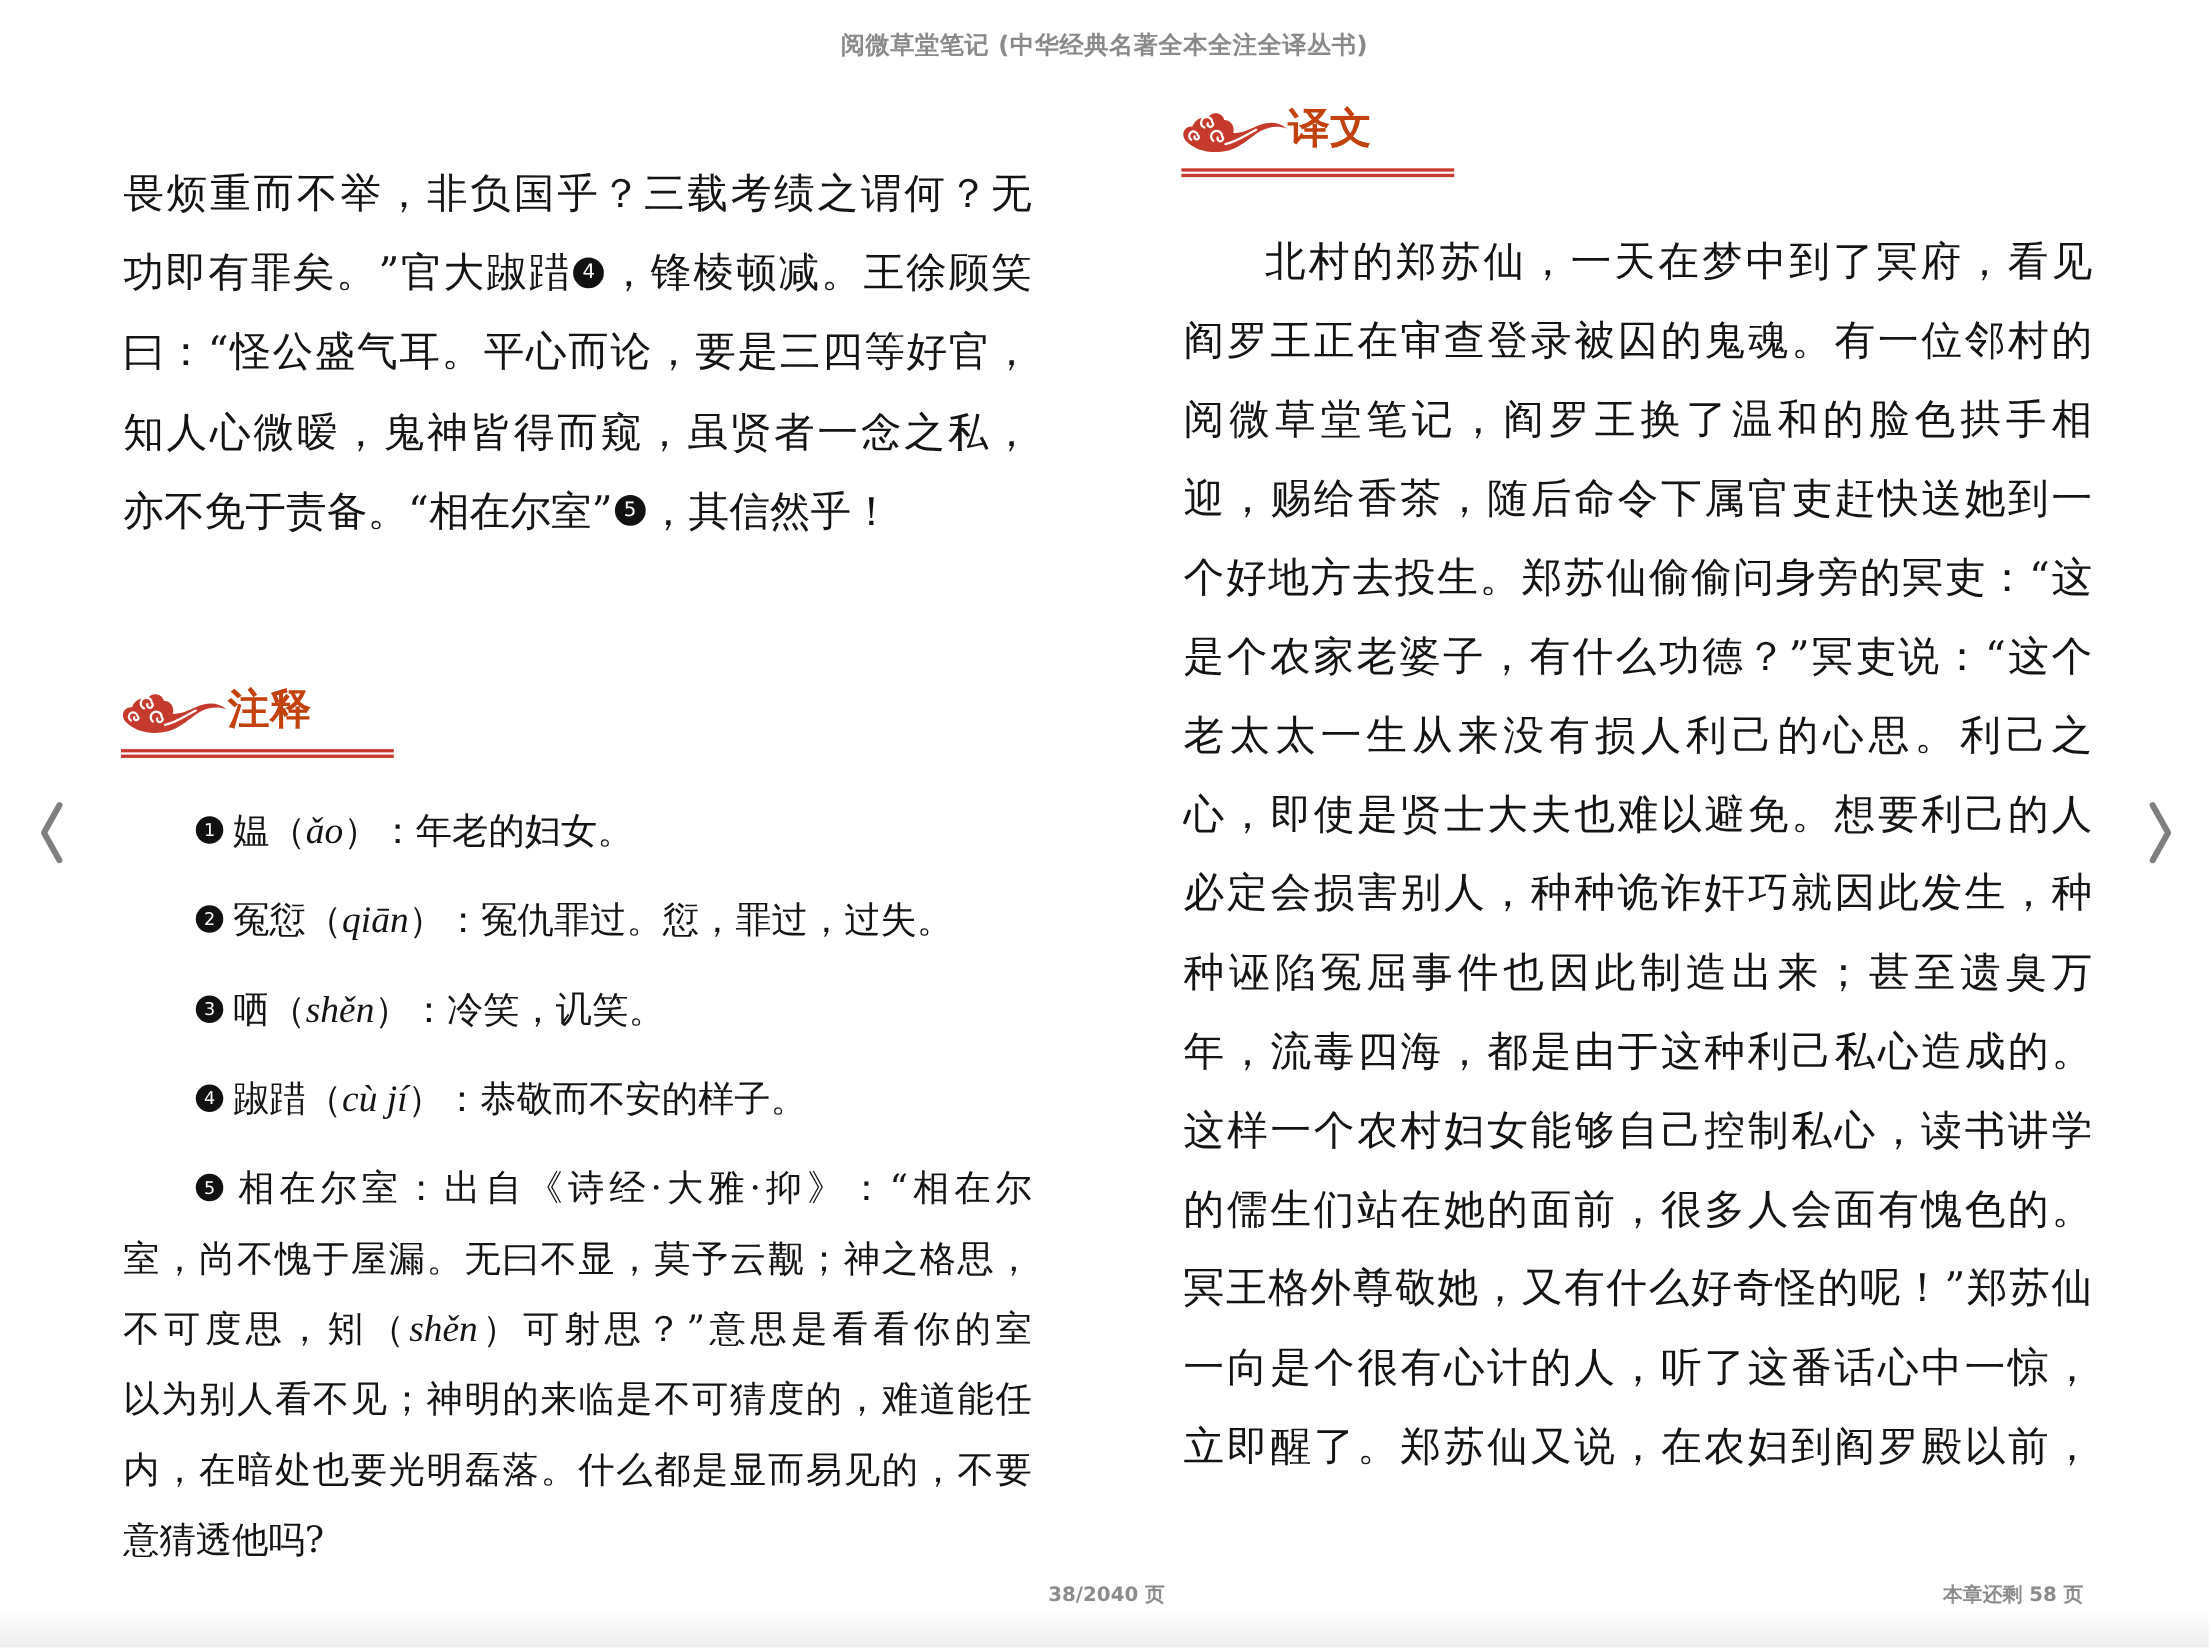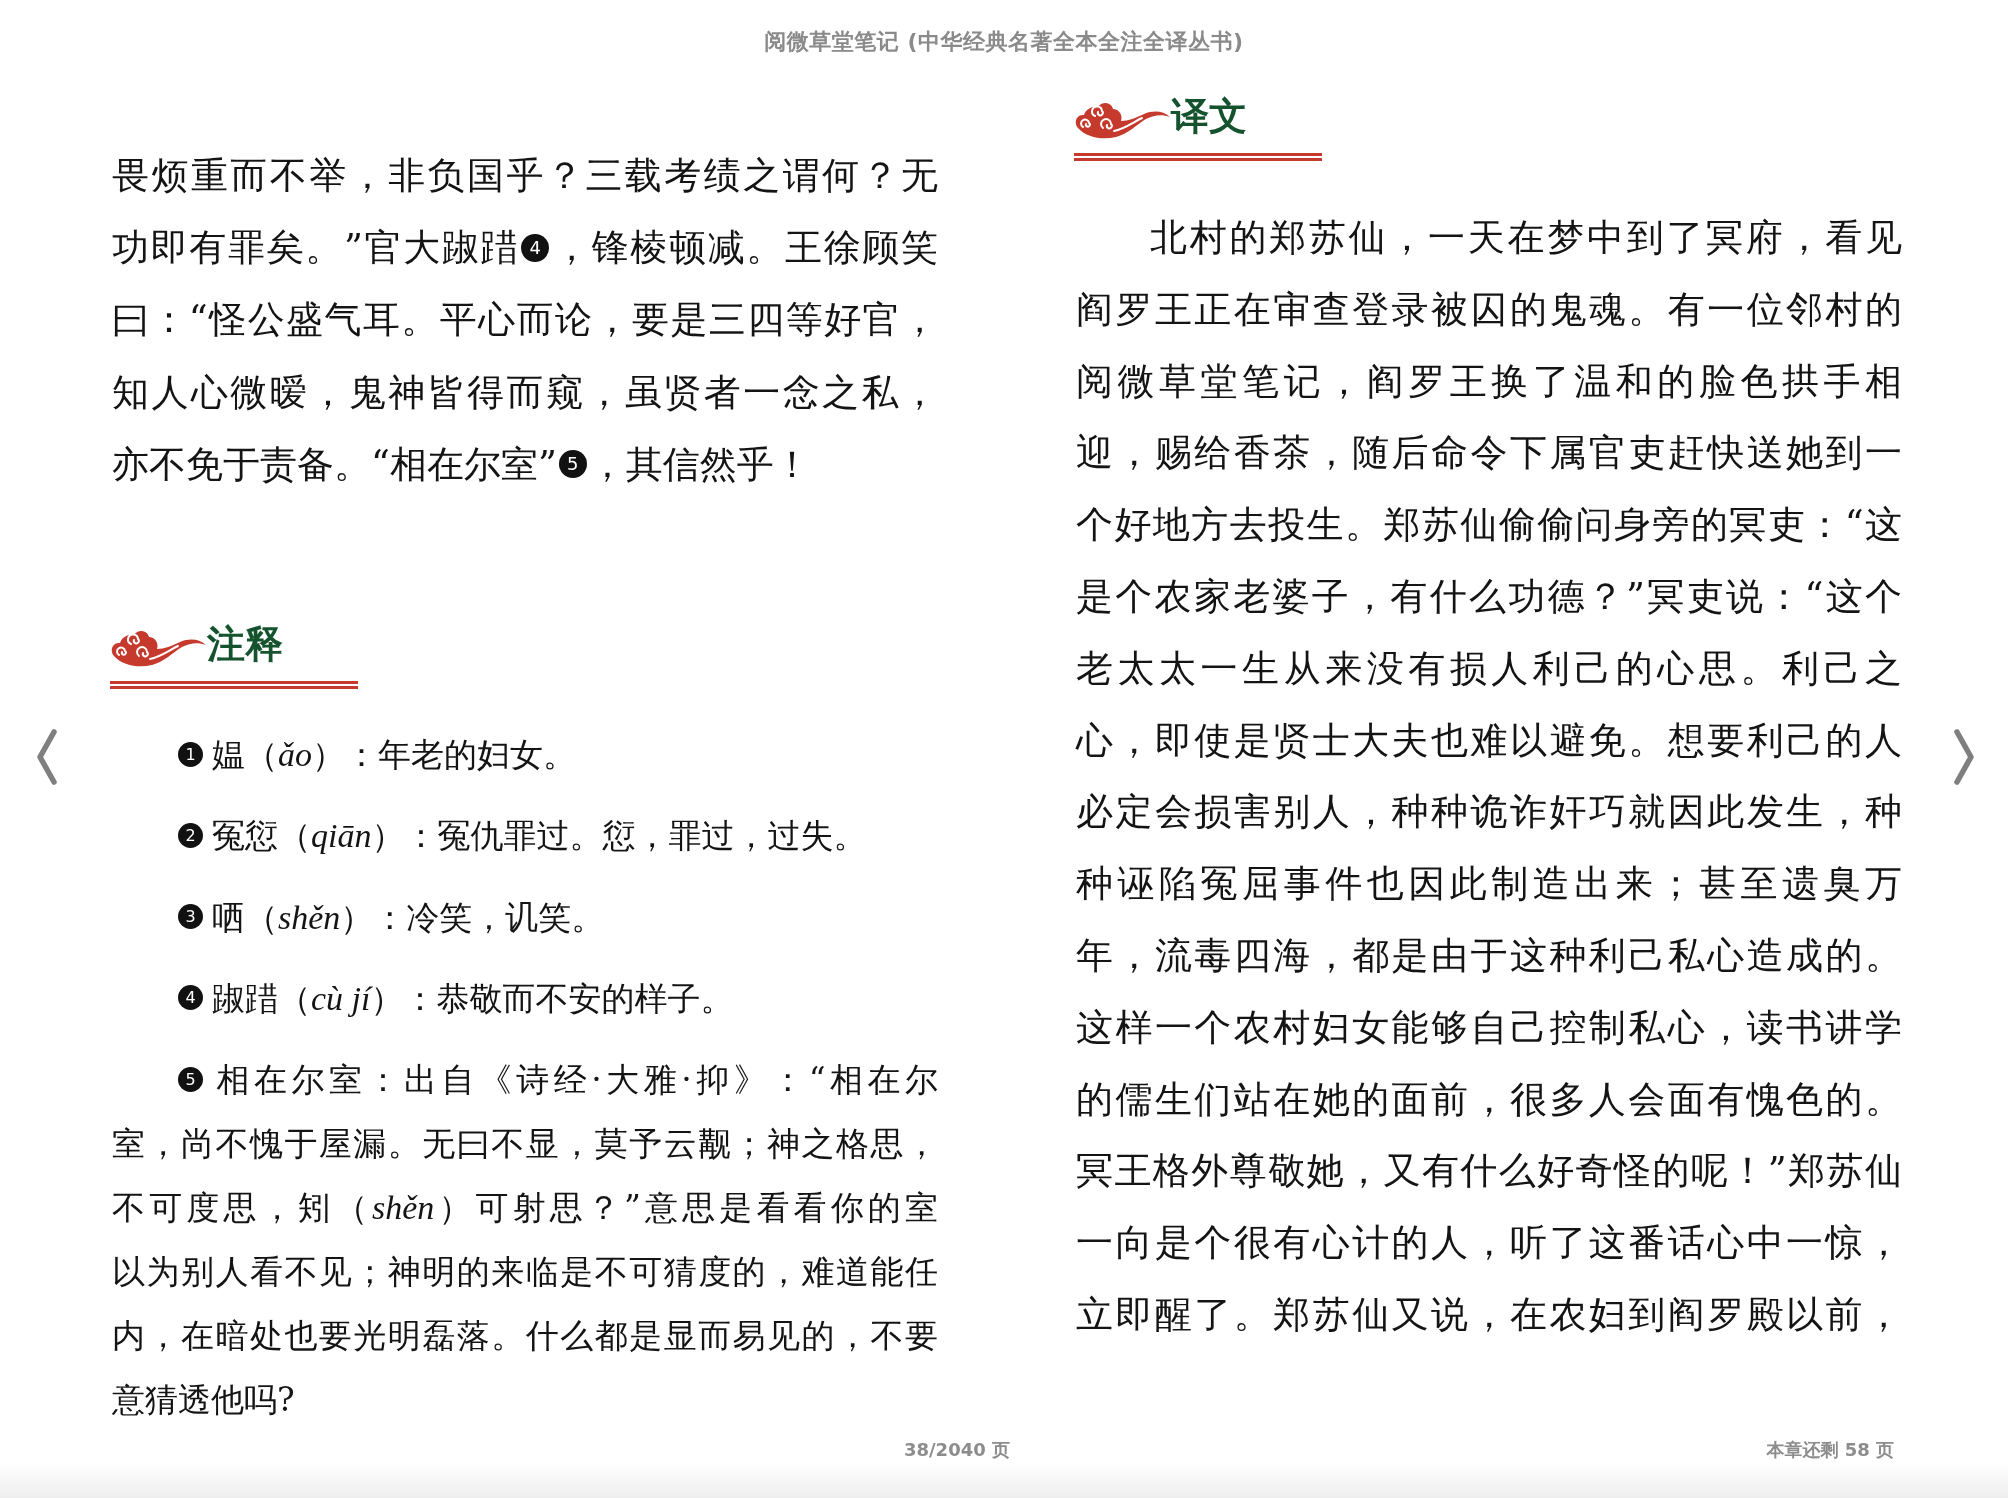--- a/index.html
+++ b/index.html
@@ -42,33 +42,33 @@
     text-indent: 0; vertical-align: middle; font-style: normal;
   }
   .main-text .mk { width: 28px; height: 28px; font-size: 18px; line-height: 28px; margin: 0 2px; position: relative; top: -3px; }
   .notes .mk { width: 25px; height: 25px; font-size: 16px; line-height: 25px; margin-right: 9px; position: relative; top: -3px; }
   .py { font-family: "Liberation Serif", serif; font-style: italic; font-size: 34px; }
 
   .sec-heading { position: absolute; left: -2px; width: 248px; height: 66px; }
   .sec-heading .cloud { position: absolute; left: 0; top: 1px; width: 96px; height: 40px; }
   .sec-heading .sec-title {
     position: absolute; left: 97px; top: -2px; font-size: 38px; line-height: 40px;
-    font-weight: bold; color: #14532d; white-space: nowrap; letter-spacing: 0;
+    font-weight: bold; color: #c2410c; white-space: nowrap; letter-spacing: 0;
   }
   .sec-heading .rule { position: absolute; left: 0; width: 248px; height: 3px; background: #c63a2d; }
   .sec-heading .rule.r1 { top: 55px; }
   .sec-heading .rule.r2 { top: 60px; }
   .left .sec-heading { top: 582px; }
   .right .sec-heading { top: 98px; }
 
   .footer-text {
     position: absolute; top: 1438px; font-family: "DejaVu Sans", sans-serif;
     font-size: 18px; line-height: 24px; font-weight: bold; color: #8c8c8c; white-space: nowrap;
   }
-  .page-indicator { left: 904px; width: 204px; }
+  .page-indicator { left: 904px; width: 204px; text-align: center; }
   .chapter-remaining { right: 114px; text-align: right; }
   .bottom-fade {
     position: absolute; left: 0; top: 1462px; width: 2008px; height: 36px;
     background: linear-gradient(#ffffff, #eeeeee);
   }
 </style>
 </head>
 <body>
 
 <div id="page">

